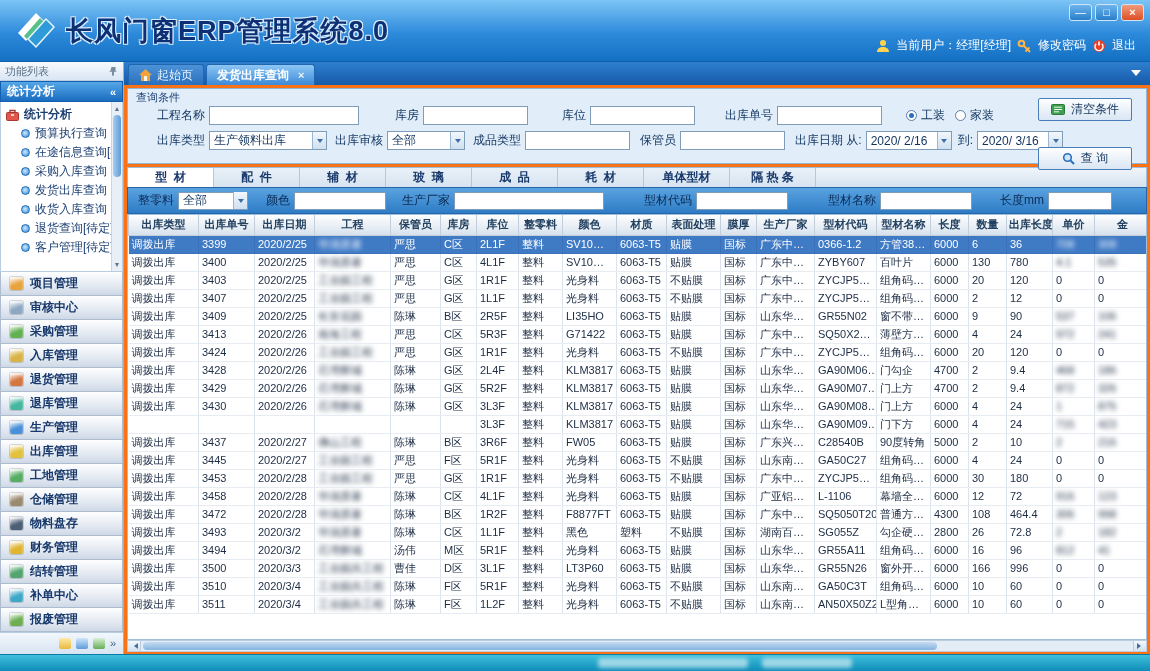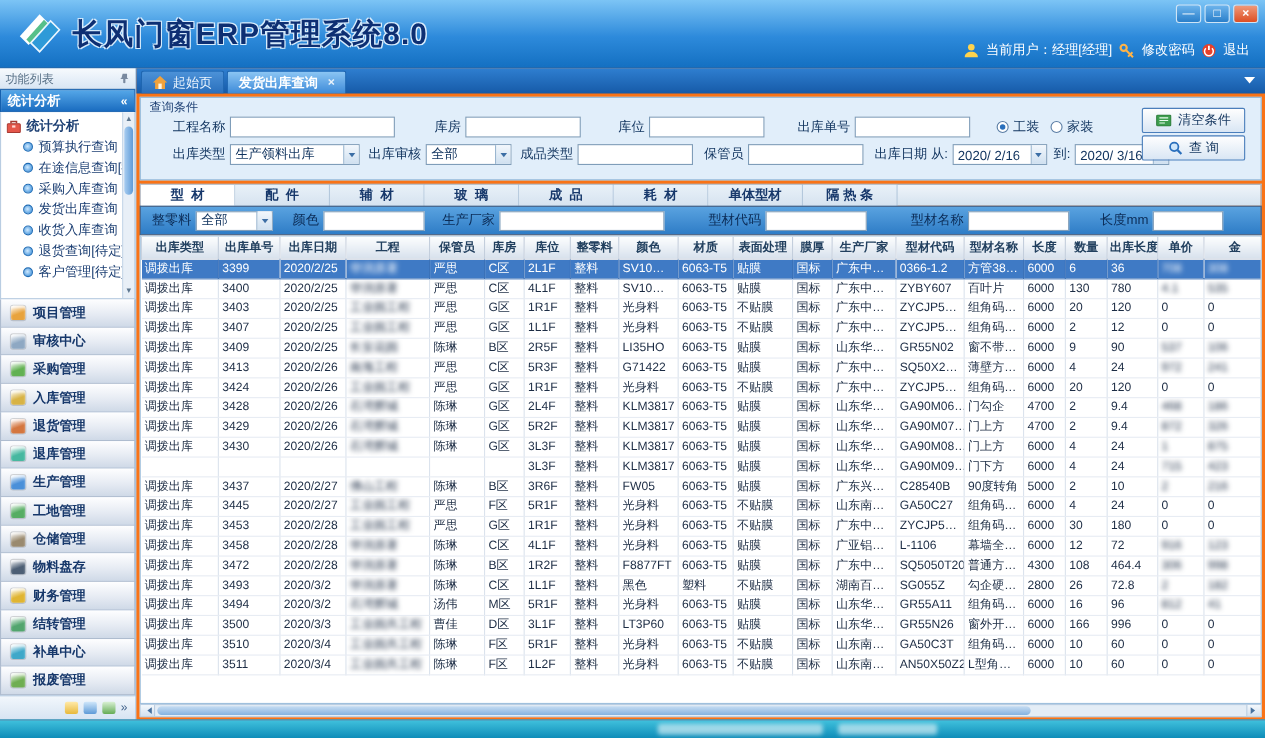--- a/index.html
+++ b/index.html
@@ -64,21 +64,21 @@
   .combo{display:flex;align-items:center;justify-content:space-between;height:19px;border:1px solid #7f9db9;background:#fff;padding-left:4px;cursor:pointer}
   .combo-text{font-size:12px;color:#10335e;overflow:hidden;white-space:nowrap}
   .combo-arrow{width:14px;height:17px;flex:none;background:linear-gradient(#f2f7fc,#cfe0f0);border-left:1px solid #9ab6d0;display:flex;align-items:center;justify-content:center}
   .combo-arrow::after{content:"";border:3px solid transparent;border-top:4px solid #3c6ea5;margin-top:4px}
   .radio{width:11px;height:11px;border-radius:50%;border:1px solid #5a7da5;background:#fff;display:inline-block;position:relative;cursor:pointer}
   .radio.checked::after{content:"";position:absolute;left:2px;top:2px;width:5px;height:5px;border-radius:50%;background:#2a6fbc}
   .radio-label{margin:0 10px 0 4px;color:#10335e}
   .btn{position:absolute;display:flex;align-items:center;justify-content:center;gap:6px;width:94px;height:23px;cursor:pointer;
     border:1px solid #4a7ebb;border-radius:2px;background:linear-gradient(#fefefe,#d9e6f4);color:#14365f}
   .btn-clear{right:14px;top:9px}
-  .btn-search{right:14px;top:34px}
+  .btn-search{right:14px;top:58px}
 
   .mat-tabs{height:20px;flex:none;margin:3px 3px 0 3px;display:flex;background:linear-gradient(#f0f5fa,#d4e2ef);border:1px solid #9fc0dd;border-bottom:none}
   .mat-tab{width:86px;display:flex;align-items:center;justify-content:center;font-weight:bold;color:#17386b;font-size:12px;
     border-right:1px solid #b4c8dc;white-space:pre;cursor:pointer;background:linear-gradient(#e9f1f8,#d6e3f0)}
   .mat-tab.active{background:#fff}
 
   .filter-bar{height:27px;flex:none;margin:0 3px;background:linear-gradient(#5aa3e0,#2e7cc6);border:1px solid #2466a8;
     display:flex;align-items:center;padding:0 10px;white-space:nowrap}
   .filter-bar .lbl{color:#0b2b55}
   .filter-bar .ipt,.filter-bar .combo{height:18px}
@@ -235,20 +235,24 @@
           </div>
           <div class="acc-item">
             <span class="acc-icon" style="background: linear-gradient(160deg, rgb(255, 255, 255) 0%, rgb(71, 184, 160) 55%);"></span>
             <span>退库管理</span>
           </div>
           <div class="acc-item">
             <span class="acc-icon" style="background: linear-gradient(160deg, rgb(255, 255, 255) 0%, rgb(74, 144, 217) 55%);"></span>
             <span>生产管理</span>
           </div>
           <div class="acc-item">
+            <span class="acc-icon" style="background: linear-gradient(160deg, rgb(255, 255, 255) 0%, rgb(226, 193, 60) 55%);"></span>
+            <span>出库管理</span>
+          </div>
+          <div class="acc-item">
             <span class="acc-icon" style="background: linear-gradient(160deg, rgb(255, 255, 255) 0%, rgb(86, 173, 99) 55%);"></span>
             <span>工地管理</span>
           </div>
           <div class="acc-item">
             <span class="acc-icon" style="background: linear-gradient(160deg, rgb(255, 255, 255) 0%, rgb(154, 138, 111) 55%);"></span>
             <span>仓储管理</span>
           </div>
           <div class="acc-item">
             <span class="acc-icon" style="background: linear-gradient(160deg, rgb(255, 255, 255) 0%, rgb(77, 95, 117) 55%);"></span>
             <span>物料盘存</span>

